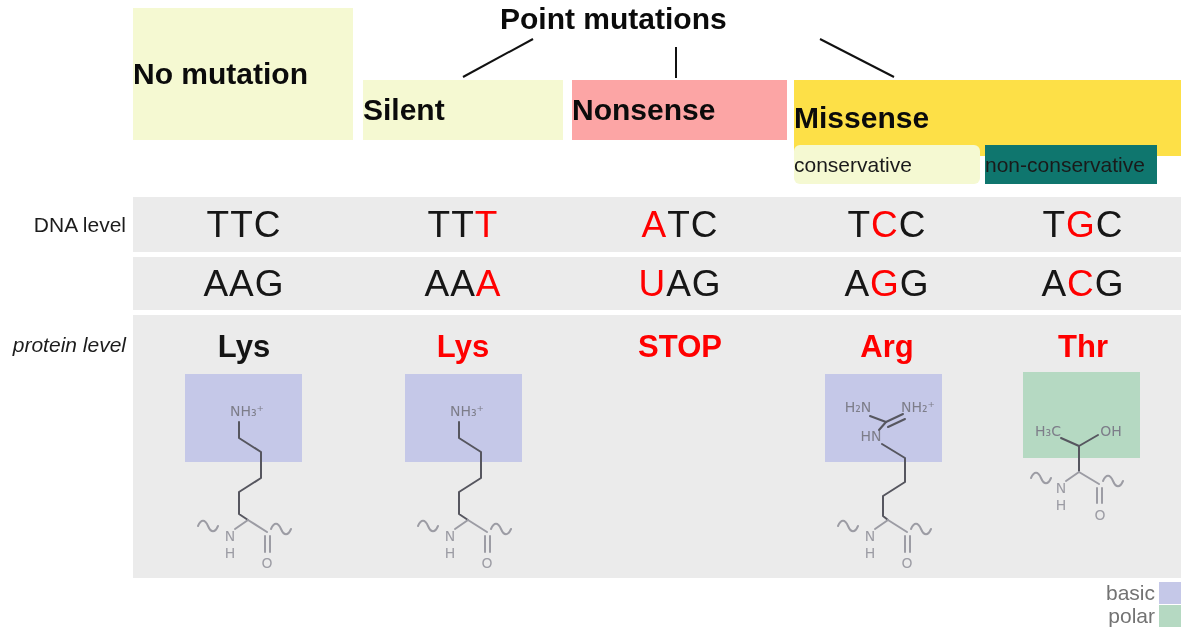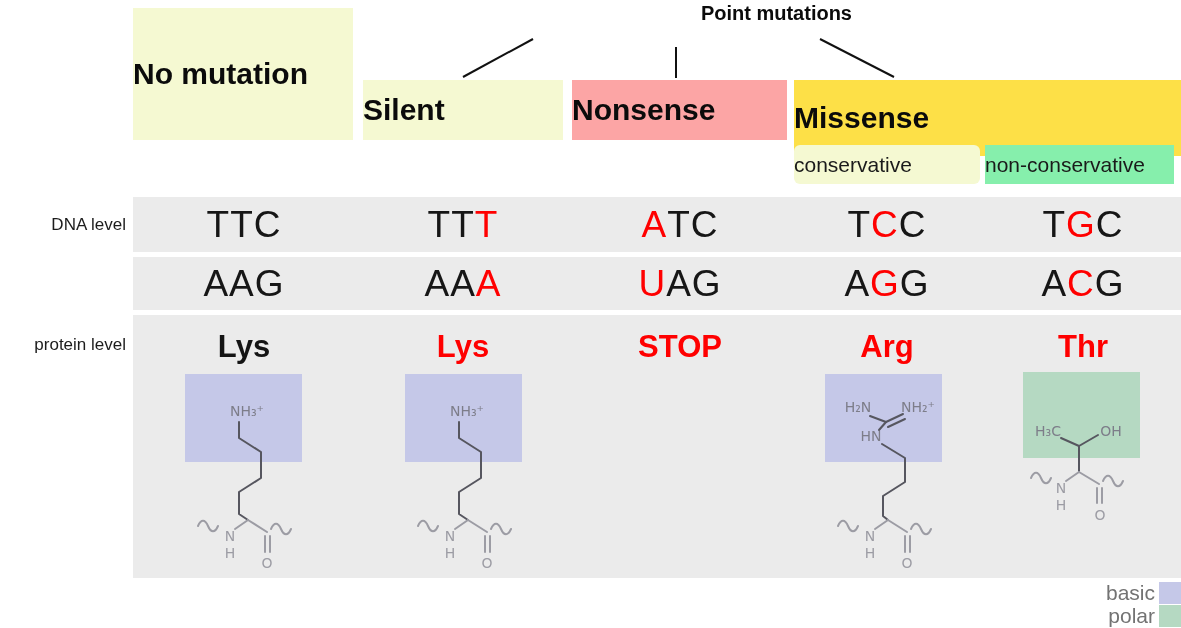--- a/index.html
+++ b/index.html
@@ -8,28 +8,28 @@
     background:#ffffff; overflow:hidden;
     font-family:"Liberation Sans", sans-serif;
     color:#111;
   }
   .ybox {
     position:absolute; display:flex; align-items:center; 
   }
   .hdr-big { font-weight:bold; font-size:30px; color:#0b0b0b; }
   .hdr-sub { font-size:21px; color:#1a1a1a; }
   .title {
-    position:absolute; left:500px; top:2px; width:352px; text-align:right;
-    font-weight:bold; font-size:20px; color:#0b0b0b;
+    position:absolute; left:500px; top:2px; width:352px; text-align:left;
+    font-weight:bold; font-size:30px; color:#0b0b0b;
   }
   .band { position:absolute; left:133px; width:1048px; }
   .rowlabel {
     position:absolute; left:0; width:126px;
     display:flex; align-items:center; justify-content:flex-end;
-    font-size:17px; color:#1c1c1c;
+    font-size:21px; color:#1c1c1c;
   }
   .codon {
     position:absolute; width:180px; text-align:center;
     font-size:37px; color:#161616; letter-spacing:1px;
     display:flex; align-items:center; justify-content:center;
   }
   .protein {
     position:absolute; width:180px; text-align:center;
     font-size:31px; font-weight:bold; color:#141414;
     display:flex; align-items:center; justify-content:center;
@@ -71,30 +71,30 @@
   </div>
   <div class="ybox hdr-big" style="left: 572px; top: 80px; width: 215px; height: 60px; background-color: #fca5a5;">
     <span>Nonsense</span>
   </div>
   <div class="ybox hdr-big" style="left: 794px; top: 80px; width: 387px; height: 76px; background-color: #fde047;">
     <span>Missense</span>
   </div>
   <div class="ybox hdr-sub" style="left: 794px; top: 145px; width: 186px; height: 39px; background-color: rgb(245, 249, 210); border-radius: 6px;">
     <span>conservative</span>
   </div>
-  <div class="ybox hdr-sub" style="left: 985px; top: 145px; width: 189px; height: 39px; background-color: #86efac;">
+  <div class="ybox hdr-sub" style="left: 985px; top: 145px; width: 172px; height: 39px; background-color: #0f766e;">
     <span>non-conservative</span>
   </div>
 
   <div class="band" style="top: 197px; height: 55px; background-color: rgb(235, 235, 235);"></div>
   <div class="band" style="top: 257px; height: 53px; background-color: rgb(235, 235, 235);"></div>
   <div class="band" style="top: 315px; height: 263px; background-color: rgb(235, 235, 235);"></div>
 
   <div class="rowlabel" style="top:197px; height:55px;">DNA level</div>
-  <div class="rowlabel" style="top:315px; height:60px;">protein level</div>
+  <div class="rowlabel" style="top:315px; height:60px;font-style:italic;">protein level</div>
 
   <div class="codon" style="left:154px; top:197px; height:55px;">
       <span>T</span>
       <span>T</span>
       <span>C</span>
     </div>
   <div class="codon" style="left:373px; top:197px; height:55px;">
       <span>T</span>
       <span>T</span>
       <span style="color: rgb(255, 0, 0);">T</span>

